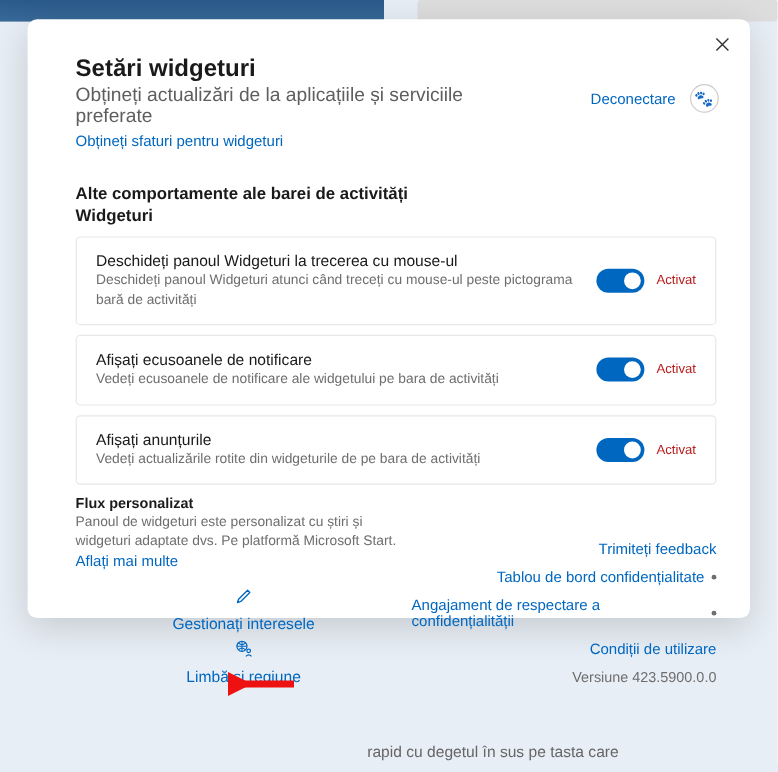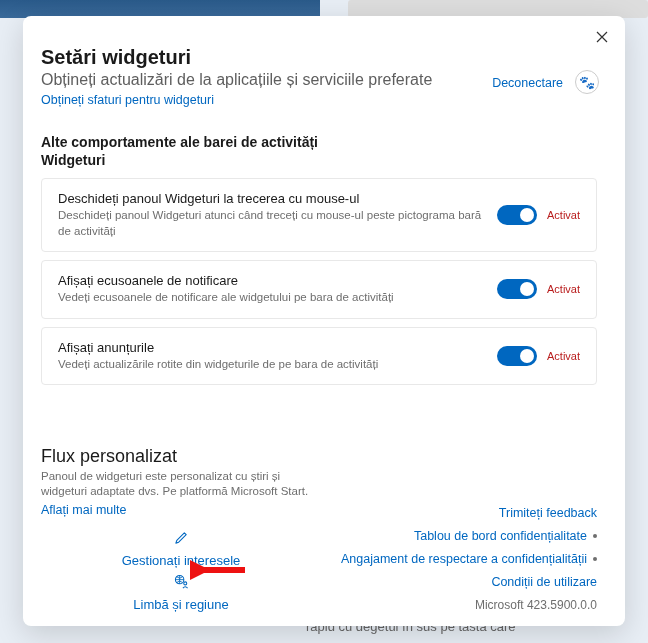--- a/index.html
+++ b/index.html
@@ -28,25 +28,25 @@
       position: absolute;
       bottom: 0; left: 300px;
       width: 340px; height: 30px;
       color: #666;
       font-size: 13px;
       padding: 6px;
     }
     .panel {
       position: absolute;
       top: 16px; left: 23px;
-      width: 602px; height: 610px;
+      width: 602px; height: 499px;
       background: #fff;
       border-radius: 8px;
       box-shadow: 0 8px 30px rgba(0,0,0,.15);
-      padding: 20px 28px 14px 18px;
+      padding: 20px 28px 14px 40px;
       display: flex;
       flex-direction: column;
     }
     .close-btn {
       position: absolute;
       top: 10px; right: 12px;
       width: 22px; height: 22px;
       display: flex;
       align-items: center;
       justify-content: center;
@@ -136,21 +136,21 @@
       top: 3px; right: 3px;
     }
     .toggle-label { font-size: 11px; color: #b91c1c; }
     .footer {
       margin-top: auto;
       display: flex;
       justify-content: space-between;
       align-items: flex-end;
     }
     .footer-left { max-width: 280px; }
-    .footer-heading { font-size: 18px; font-weight: 400; color: #1a1a1a; }
+    .footer-heading { font-size: 12px; font-weight: 700; color: #1a1a1a; }
     .footer-desc { font-size: 11.5px; color: #6e6e6e; margin-top: 2px; line-height: 1.35; }
     .action-link {
       display: flex;
       align-items: center;
       gap: 8px;
       color: #0067c0;
       font-size: 13px;
       cursor: pointer;
       margin-top: 12px;
       flex-direction: column;
@@ -267,21 +267,21 @@
       <a class="link">Trimiteți feedback</a>
       <div class="row">
         <a class="link">Tablou de bord confidențialitate</a>
         <span class="dot"></span>
       </div>
       <div class="row">
         <a class="link">Angajament de respectare a confidențialității</a>
         <span class="dot"></span>
       </div>
       <a class="link">Condiții de utilizare</a>
-      <div class="version">Microsoft 423.5900.0.0</div>
+      <div class="version">Versiune 423.5900.0.0</div>
     </div>
   </div>
 
 </div>
 
 <svg class="arrow" width="60" height="28" viewBox="0 0 60 28">
   <defs>
     <marker id="ah" markerWidth="10" markerHeight="10" refX="2" refY="5" orient="auto">
       <path d="M10 0 L0 5 L10 10 Z" fill="#e11"></path>
     </marker>

